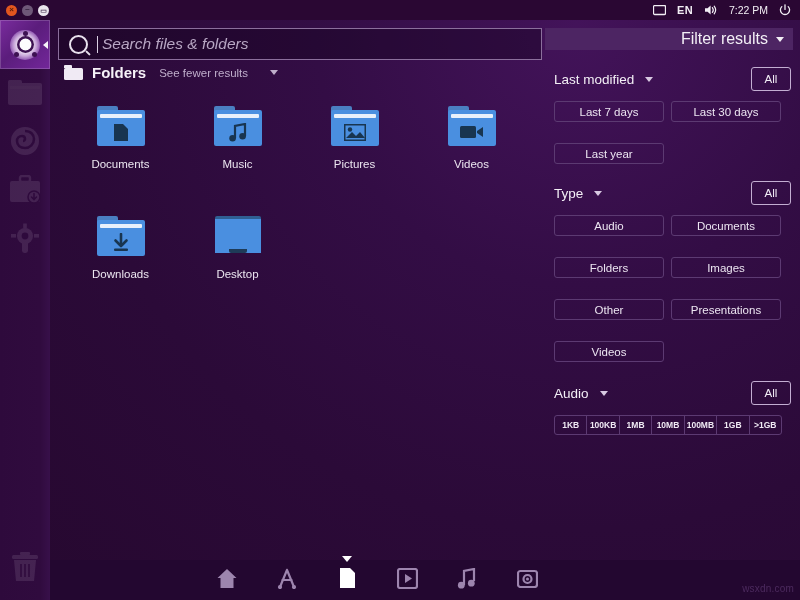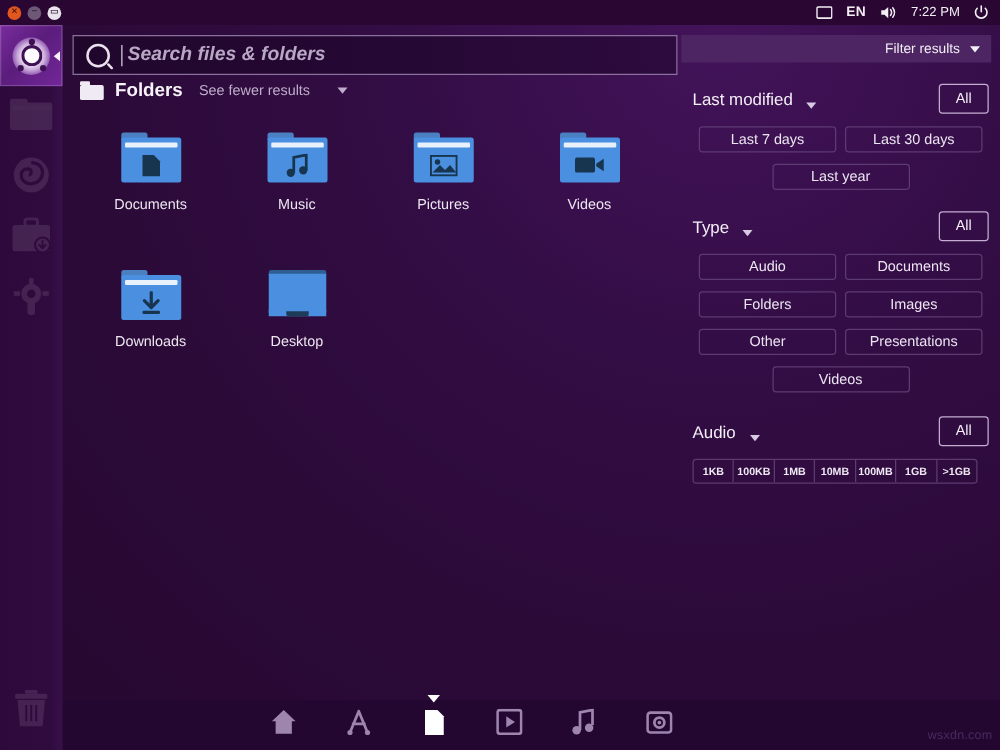--- a/index.html
+++ b/index.html
@@ -46,21 +46,21 @@
   .bfb i{position:absolute;width:5px;height:5px;border-radius:50%;background:#3d1152;z-index:2;}
   .bfb i.d1{top:1.5px;left:12.5px;} .bfb i.d2{bottom:3px;left:3.5px;} .bfb i.d3{bottom:3px;right:3.5px;}
   .arrow-left{position:absolute;right:2px;top:50%;transform:translateY(-50%);
     width:0;height:0;border-top:4px solid transparent;border-bottom:4px solid transparent;
     border-right:5px solid #ffffff;opacity:.95;}
   .dim-ico{opacity:.115;}
   .trash{position:absolute;left:0;bottom:6px;width:50px;height:50px;
     display:flex;align-items:center;justify-content:center;}
 
   
-  .searchwrap{position:absolute;left:58px;top:28px;width:484px;height:32px;z-index:20;font-weight:bold;}
+  .searchwrap{position:absolute;left:58px;top:28px;width:484px;height:32px;z-index:20;}
   .search{width:100%;height:100%;box-sizing:border-box;
     border:1px solid #8b6f9c;background:rgba(20,3,28,.42);
     display:flex;align-items:center;padding:0 10px;}
   .mag{width:15px;height:15px;border:2px solid #e9e2ee;border-radius:50%;
     position:relative;flex:none;margin-right:9px;}
   .mag::after{content:"";position:absolute;width:2px;height:6px;background:#e9e2ee;
     right:-3px;bottom:-4px;transform:rotate(-45deg);border-radius:1px;}
   .caret{width:1px;height:17px;background:#d9cfe2;margin-right:4px;}
   .ph{color:#b8a7c4;font-size:15.5px;font-style:italic;}
 
@@ -100,30 +100,30 @@
   .monitor .mbase{position:absolute;left:1px;bottom:3px;width:46px;height:5px;
     background:#4a8fe0;}
   .monitor .mfoot{position:absolute;left:15px;bottom:3px;width:18px;height:4px;
     background:#1e3b58;border-radius:0 0 2px 2px;}
   .cell-label{margin-top:12px;color:#ece6f0;font-size:11.5px;text-align:center;}
 
   
   .filters{position:absolute;left:545px;top:28px;width:248px;z-index:15;}
   .filter-head{height:22px;background:#4d2563;display:flex;align-items:center;
     justify-content:flex-end;padding-right:9px;gap:8px;}
-  .filter-head .lbl{color:#f3eff6;font-size:11px;}
+  .filter-head .lbl{color:#f3eff6;font-size:16px;}
   .fsection{margin-top:16px;}
   .fsec-head{display:flex;align-items:center;justify-content:space-between;
     height:26px;padding-right:2px;}
-  .fsec-left{display:flex;align-items:flex-end;gap:11px;padding-left:9px;}
+  .fsec-left{display:flex;align-items:center;gap:11px;padding-left:9px;}
   .fsec-title{color:#f3eff6;font-size:13.5px;}
   .btn-all{min-width:40px;height:24px;box-sizing:border-box;border:1px solid #c3aed2;
     border-radius:3px;color:#f2edf6;font-size:11.5px;display:flex;align-items:center;
     justify-content:center;padding:0 11px;background:transparent;}
-  .fgrid{display:flex;flex-wrap:wrap;gap:9px 7px;padding:9px 2px 0 9px;justify-content:center;}
+  .fgrid{display:flex;flex-wrap:wrap;gap:21px 7px;padding:9px 2px 0 9px;}
   .fbtn{width:110px;height:21px;box-sizing:border-box;border:1px solid #5c3a72;
     border-radius:3px;color:#ece5f1;font-size:11.5px;display:flex;align-items:center;
     justify-content:center;background:transparent;}
   .sizebar{display:flex;margin:9px 2px 0 9px;border:1px solid #5c3a72;border-radius:3px;
     overflow:hidden;width:228px;height:20px;box-sizing:border-box;}
   .sizebtn{flex:1;display:flex;align-items:center;justify-content:center;
     color:#efe9f3;font-size:8.5px;font-weight:bold;border-right:1px solid #5c3a72;}
   .sizebtn:last-child{border-right:none;}
 
   

